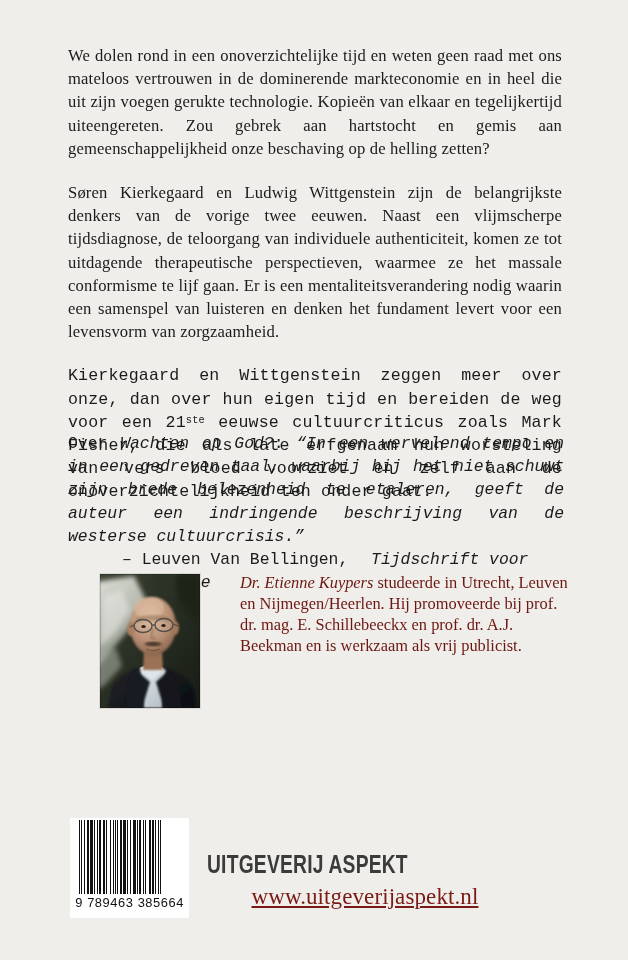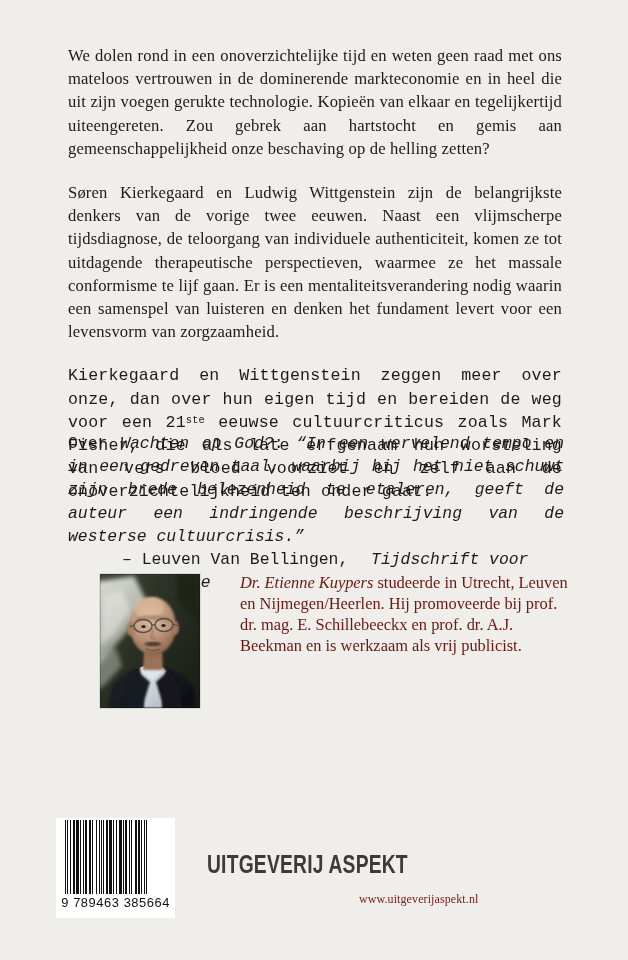--- a/index.html
+++ b/index.html
@@ -102,21 +102,21 @@
     font-size: 16.4px;
     line-height: 21px;
     color: #6d1712;
     text-align: left;
   }
   .bio-text .ital { font-style: italic; }
 
   
   .barcode-wrap {
     position: absolute;
-    left: 56px;
+    left: 70px;
     top: 818px;
     width: 119px;
     height: 100px;
     background: #ffffff;
     padding: 2px 3px 1px 3px;
     box-sizing: border-box;
   }
   .bars {
     height: 74px;
     display: flex;
@@ -149,25 +149,26 @@
     font-weight: bold;
     font-size: 26px;
     letter-spacing: 0.3px;
     color: #3b3b39;
     transform: scaleX(0.74);
     transform-origin: left center;
     white-space: nowrap;
     line-height: 28px;
   }
   .pub-url {
-    font-size: 12px;
+    font-size: 23px;
     color: #7a1a14;
-    margin-top: 14px;
+    margin-top: 6px;
     letter-spacing: 0.1px;
     white-space: nowrap;
+    text-decoration: underline;
   }
 </style>
 </head>
 <body>
 
 <div class="page">
 
   <div class="copy">
 
     <p class="para">We dolen rond in een onoverzichtelijke tijd en weten geen raad met ons mateloos vertrouwen in de dominerende markteconomie en in heel die uit zijn voegen gerukte technologie. Kopieën van elkaar en tegelijkertijd uiteengereten. Zou gebrek aan hartstocht en gemis aan gemeenschappelijkheid onze beschaving op de helling zetten?</p>

